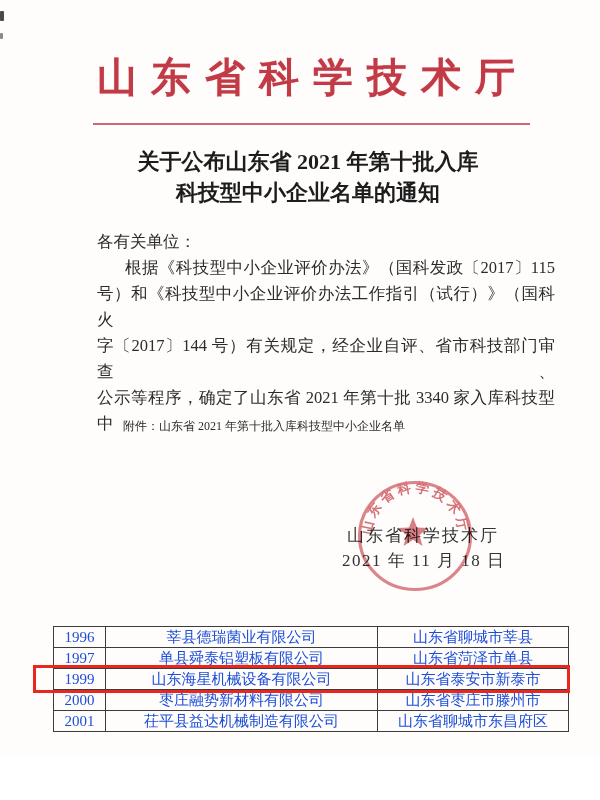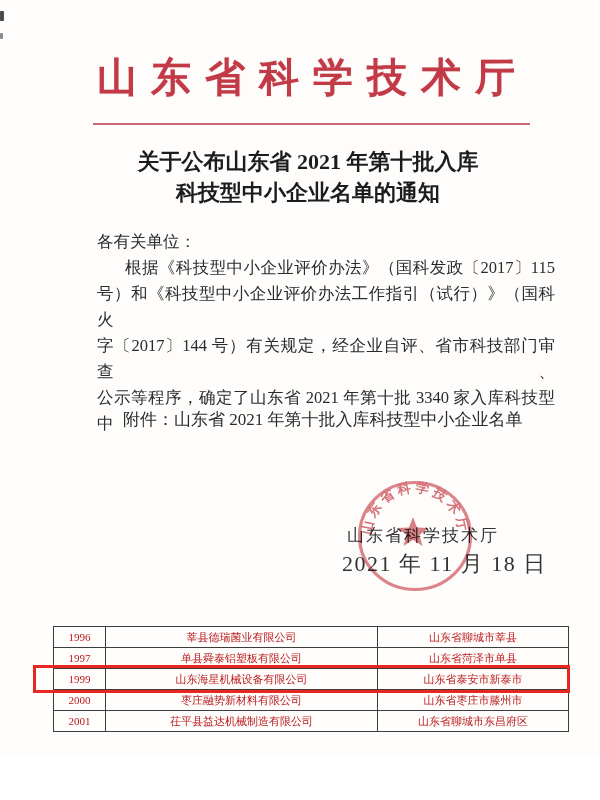--- a/index.html
+++ b/index.html
@@ -41,44 +41,44 @@
   }
   .body-block{
     position:absolute;top:229px;left:97px;width:458px;
     font-size:16.5px;line-height:26px;color:var(--ink);
   }
   .body-line{white-space:nowrap;}
   .body-line.indent{padding-left:28px;white-space:normal;}
   .body-line.fill{white-space:normal;text-align:justify;text-align-last:justify;}
   .body-line.indent.fill{padding-left:28px;}
   .attachment-line{
-    position:absolute;top:408px;left:97px;width:458px;
+    position:absolute;top:418px;left:97px;width:458px;
     padding-left:26px;box-sizing:border-box;
-    font-size:17px;color:var(--ink);white-space:nowrap;font-family:Liberation Serif, serif;
+    font-size:12px;color:var(--ink);white-space:nowrap;font-family:Liberation Serif, serif;
   }
 
   .sign-name{
     position:absolute;top:524px;left:347px;
     font-size:17px;letter-spacing:2px;color:#333;white-space:nowrap;
   }
   .sign-date{
     position:absolute;top:549px;left:342px;
-    font-size:22px;letter-spacing:1.5px;color:#333;white-space:nowrap;
+    font-size:17px;letter-spacing:1.5px;color:#333;white-space:nowrap;
   }
   .seal{
     position:absolute;left:355px;top:478px;width:120px;height:116px;
     mix-blend-mode:multiply;opacity:.85;
   }
 
   .roster{
     position:absolute;left:53px;top:626px;
   }
   .roster table{
     border-collapse:collapse;table-layout:fixed;width:515px;
-    font-size:11px;color:#b91c1c;
+    font-size:15px;color:#1d4ed8;
   }
   .roster td{
     border:1px solid var(--table-border);
     height:20px;padding:0 2px;text-align:center;vertical-align:middle;
     overflow:hidden;white-space:nowrap;
   }
   .col-no{width:52px;}
   .col-company{width:272px;}
   .col-location{width:191px;}
 

